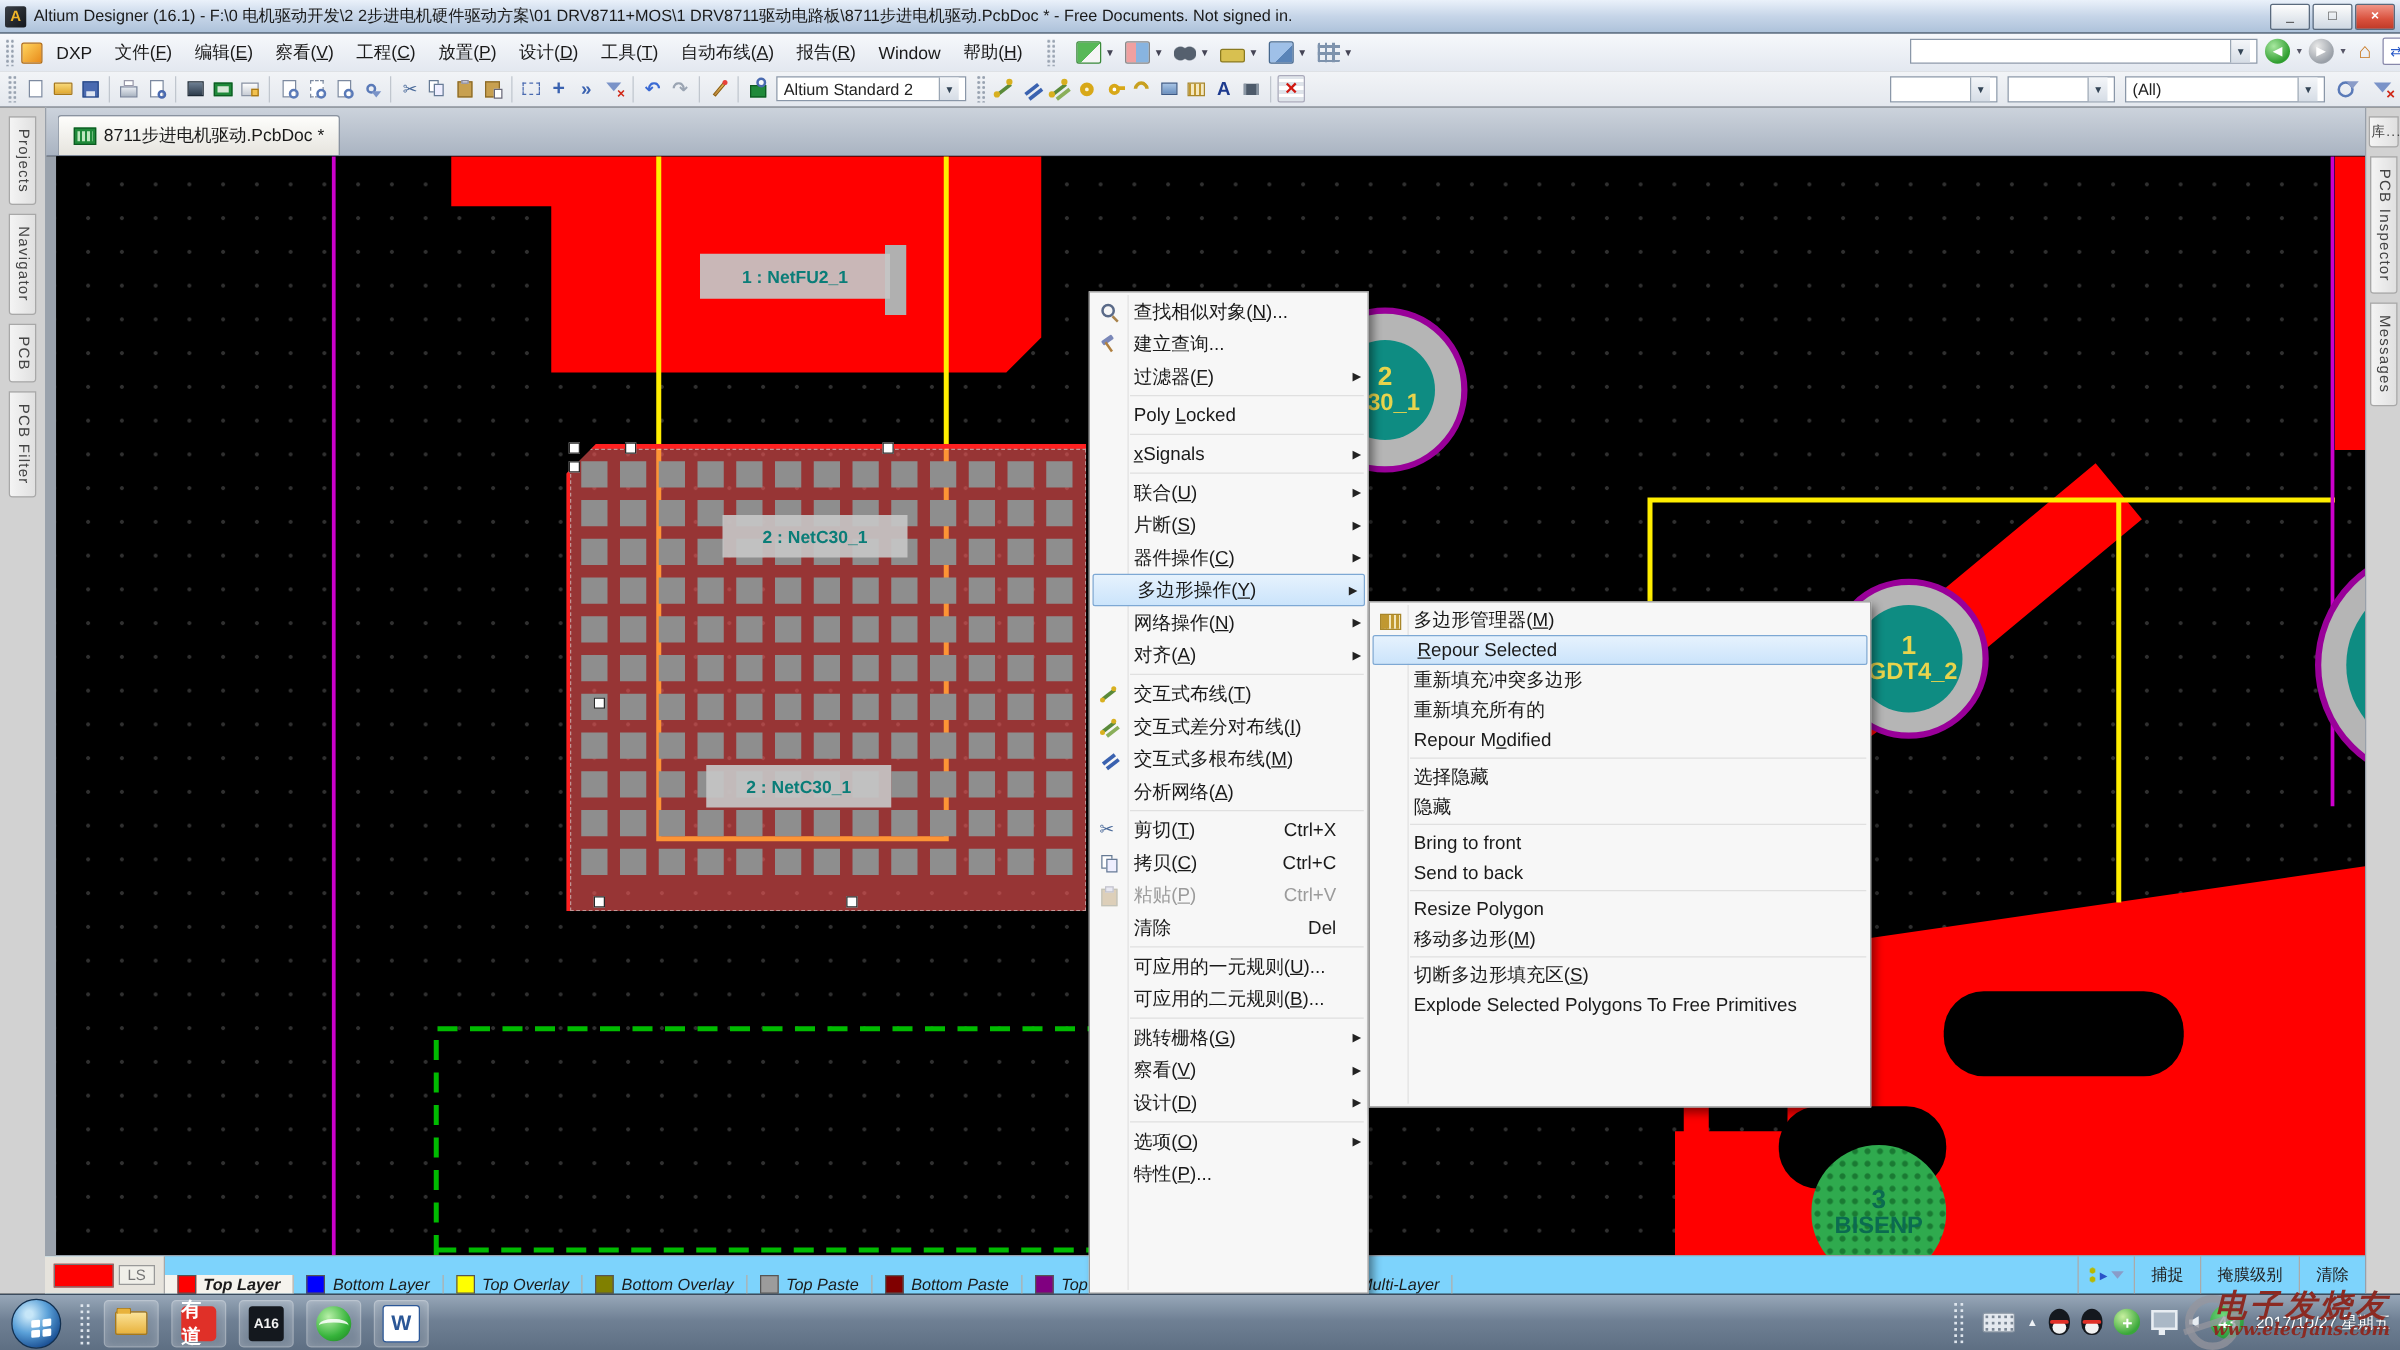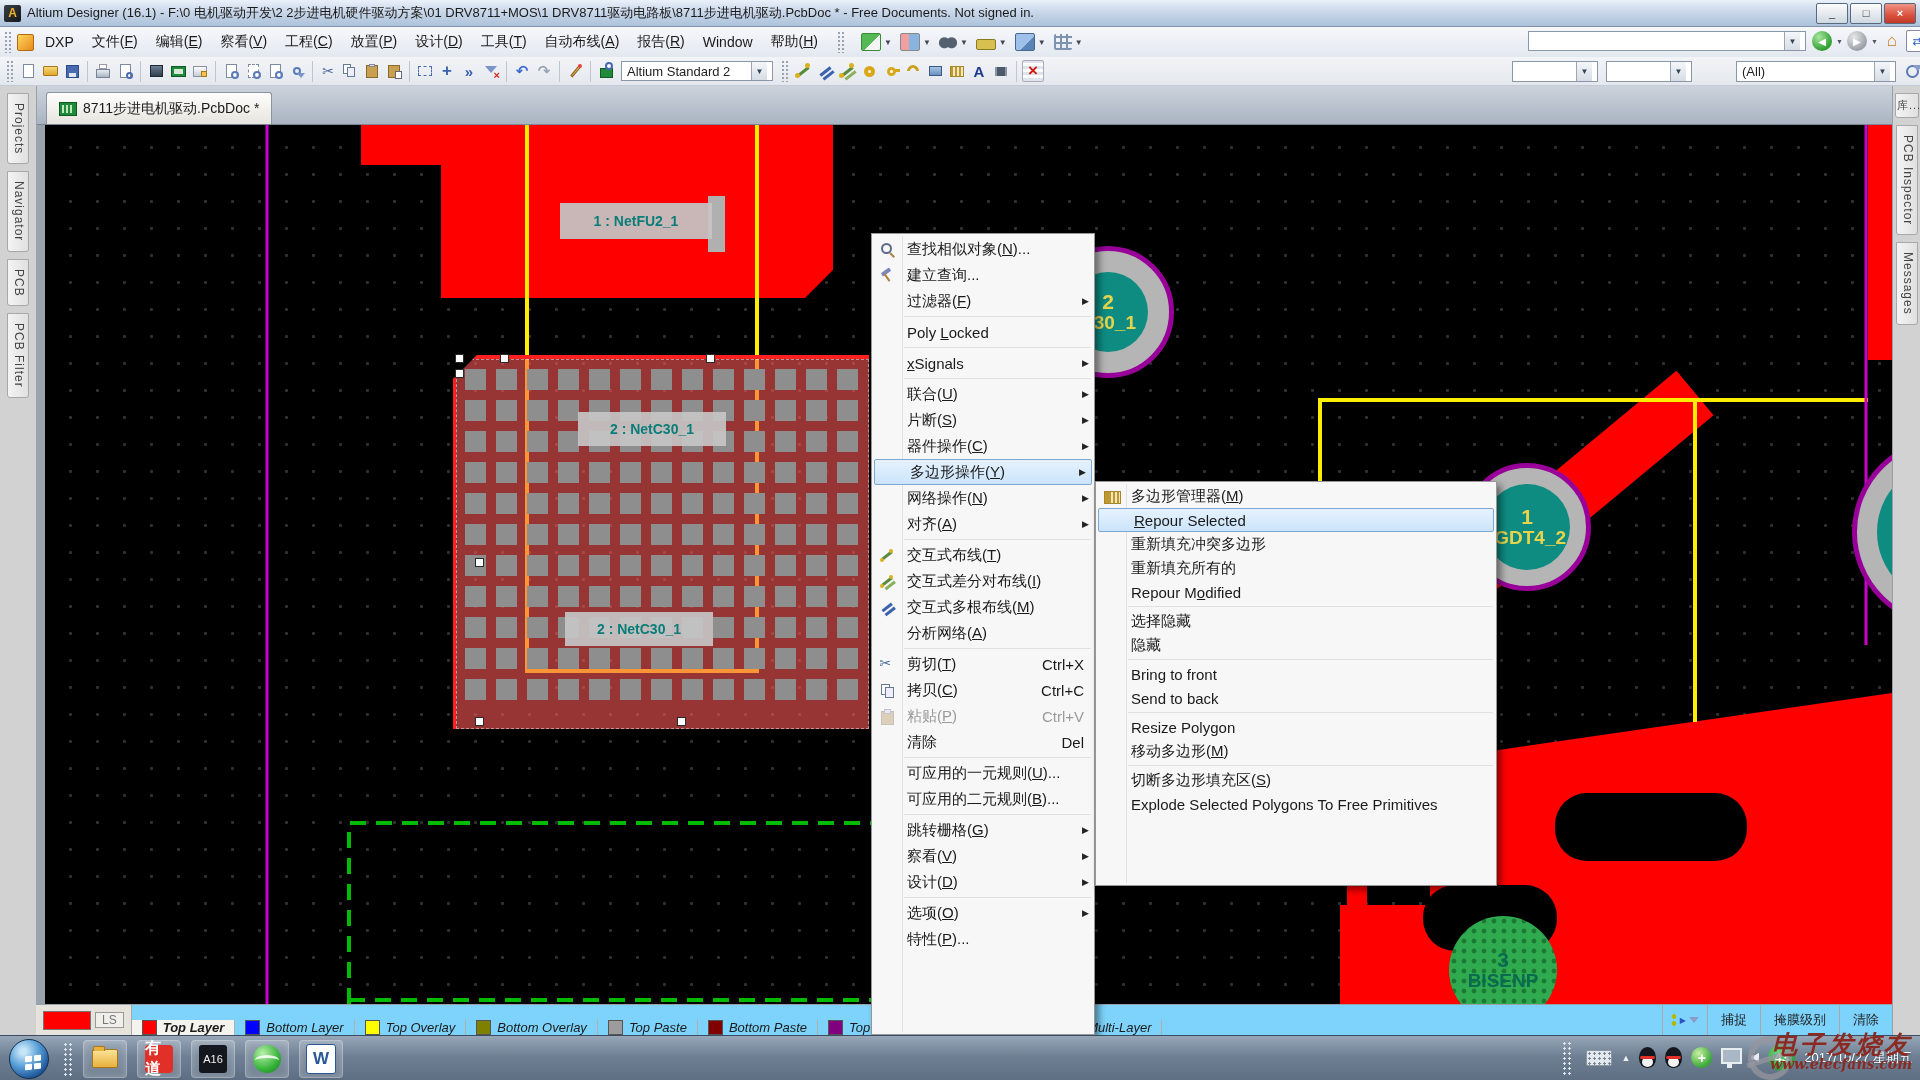--- a/index.html
+++ b/index.html
@@ -154,21 +154,21 @@
   .pad .num{font-size:21px;} .pad .net{font-size:19px;}
   #pad-green{background:#2faa4e;background-image:radial-gradient(#1a7a33 2px,transparent 2.8px);background-size:10px 10px;}
   #pad-green .hole{background:transparent;color:#0b6b50;}
 
   
   .menu{background:#f7f7f7;border:1px solid #979797;box-shadow:4px 4px 7px rgba(0,0,0,.45);
     box-sizing:border-box;padding:2px 0;z-index:100;}
   .menu::before{content:"";position:absolute;left:30px;top:2px;bottom:2px;width:1px;background:#e2e2e2;}
   #ctx{left:871px;top:233px;width:224px;height:802px;}
   #sub{left:1095px;top:481px;width:402px;height:405px;z-index:110;}
-  .m-item{height:26px;display:flex;align-items:center;font-size:15px;position:relative;padding-right:10px;}
+  .m-item{height:26px;display:flex;align-items:center;font-size:15px;position:relative;padding-right:25px;}
   #sub .m-item{height:24px;}
   .mi-icon{flex:0 0 30px;width:30px;display:flex;align-items:center;justify-content:center;}
   .mi-label{padding-left:5px;white-space:nowrap;}
   .mi-short{margin-left:auto;padding-left:12px;}
   .mi-arrow{position:absolute;right:5px;font-size:9px;color:#222;}
   .m-item.hl{background:linear-gradient(#e6f2fd,#cbe4fb);border:1px solid #7da8d4;border-radius:2px;
     margin:0 2px;height:24px;}
   #sub .m-item.hl{height:22px;}
   .m-item.dis{color:#9b9b9b;}
   .m-sep{height:5px;position:relative;}
@@ -213,21 +213,21 @@
   .orb{width:38px;height:38px;border-radius:50%;margin:0 9px;flex:0 0 38px;
     background:radial-gradient(circle at 35% 30%,#c6e6f8 8%,#5aa0d8 42%,#1a4f93 78%,#0c3a70);
     border:1px solid #123050;display:flex;align-items:center;justify-content:center;}
   .orb-flag{width:7px;height:6px;background:#fff;border-radius:1px;box-shadow:9px 0 0 #fff,0 8px 0 #fff,9px 8px 0 #fff;margin:-8px 0 0 -9px;transform:translate(4px,4px) skewY(-6deg);}
   .tb-grip{width:10px;height:34px;background-image:radial-gradient(circle,#dfe6ee 1px,transparent 1.4px);background-size:5px 5px;margin:0 5px;}
   .app{width:42px;height:36px;border-radius:4px;display:flex;align-items:center;justify-content:center;margin:0 5px;
     background:rgba(255,255,255,.13);border:1px solid rgba(255,255,255,.3);box-shadow:inset 0 0 7px rgba(255,255,255,.2);}
   .app-inner-folder{width:24px;height:17px;background:linear-gradient(#fbe398,#e8b23c);border:1px solid #a87818;border-radius:2px;position:relative;}
   .app-inner-folder::before{content:"";position:absolute;left:0;top:-4px;width:10px;height:4px;background:#e8b23c;border:1px solid #a87818;border-bottom:none;border-radius:2px 2px 0 0;}
   .app-inner-youdao{width:28px;height:28px;background:#e03028;border-radius:4px;color:#fff;font-size:16px;font-weight:bold;display:flex;align-items:center;justify-content:center;}
-  .app-inner-altium{width:28px;height:28px;background:#14181e;border-radius:3px;color:#f2f2f2;font-size:11px;font-weight:normal;display:flex;align-items:center;justify-content:center;}
+  .app-inner-altium{width:28px;height:28px;background:#14181e;border-radius:3px;color:#f2f2f2;font-size:11px;font-weight:bold;display:flex;align-items:center;justify-content:center;}
   .app-inner-browser{width:28px;height:28px;border-radius:50%;background:radial-gradient(circle at 35% 30%,#b8f0a8,#35b33a 60%,#1d7a22);position:relative;}
   .app-inner-browser::after{content:"";position:absolute;left:2px;top:10px;width:24px;height:8px;border-top:3px solid rgba(255,255,255,.85);border-radius:50%;}
   .app-inner-word{width:28px;height:28px;background:#fff;border:1px solid #2b5797;border-radius:3px;color:#2b5797;font-size:17px;font-weight:bold;display:flex;align-items:center;justify-content:center;}
   #tray{position:absolute;right:2px;top:1035px;height:45px;display:flex;align-items:center;gap:9px;z-index:210;}
   .tr-keyboard{width:24px;height:14px;background:#e4e9ef;border:1px solid #8a96a4;border-radius:2px;
     background-image:radial-gradient(circle,#7a8694 1px,transparent 1.2px);background-size:5px 5px;}
   .tr-up{color:#eef2f6;font-size:9px;}
   .tr-qq{width:17px;height:21px;background:#14181e;border-radius:50% 50% 46% 46%;position:relative;}
   .tr-qq::before{content:"";position:absolute;left:3px;bottom:1px;width:11px;height:10px;background:#f2f2f2;border-radius:50%;}
   .tr-qq::after{content:"";position:absolute;left:1px;top:9px;width:15px;height:3px;background:#e03028;border-radius:2px;}
@@ -375,21 +375,21 @@
 </div>
 <div class="abs" id="filter-row">
   <div class="combo" style="width:86px;height:21px;">
       <span></span>
       <span class="dd">▼</span>
     </div>
   <div class="combo" style="width:86px;height:21px;">
       <span></span>
       <span class="dd">▼</span>
     </div>
-  <div class="combo" style="width:160px;height:21px;margin-left:36px;">
+  <div class="combo" style="width:160px;height:21px;">
       <span>(All)</span>
       <span class="dd">▼</span>
     </div>
   <div class="fi fi-zoom-filter"></div>
   <div class="fi fi-clear-filter"></div>
 </div>
 
 <div class="abs" id="tabrow">
   <div class="doctab">
     <span class="pcbdoc-icon"></span>

